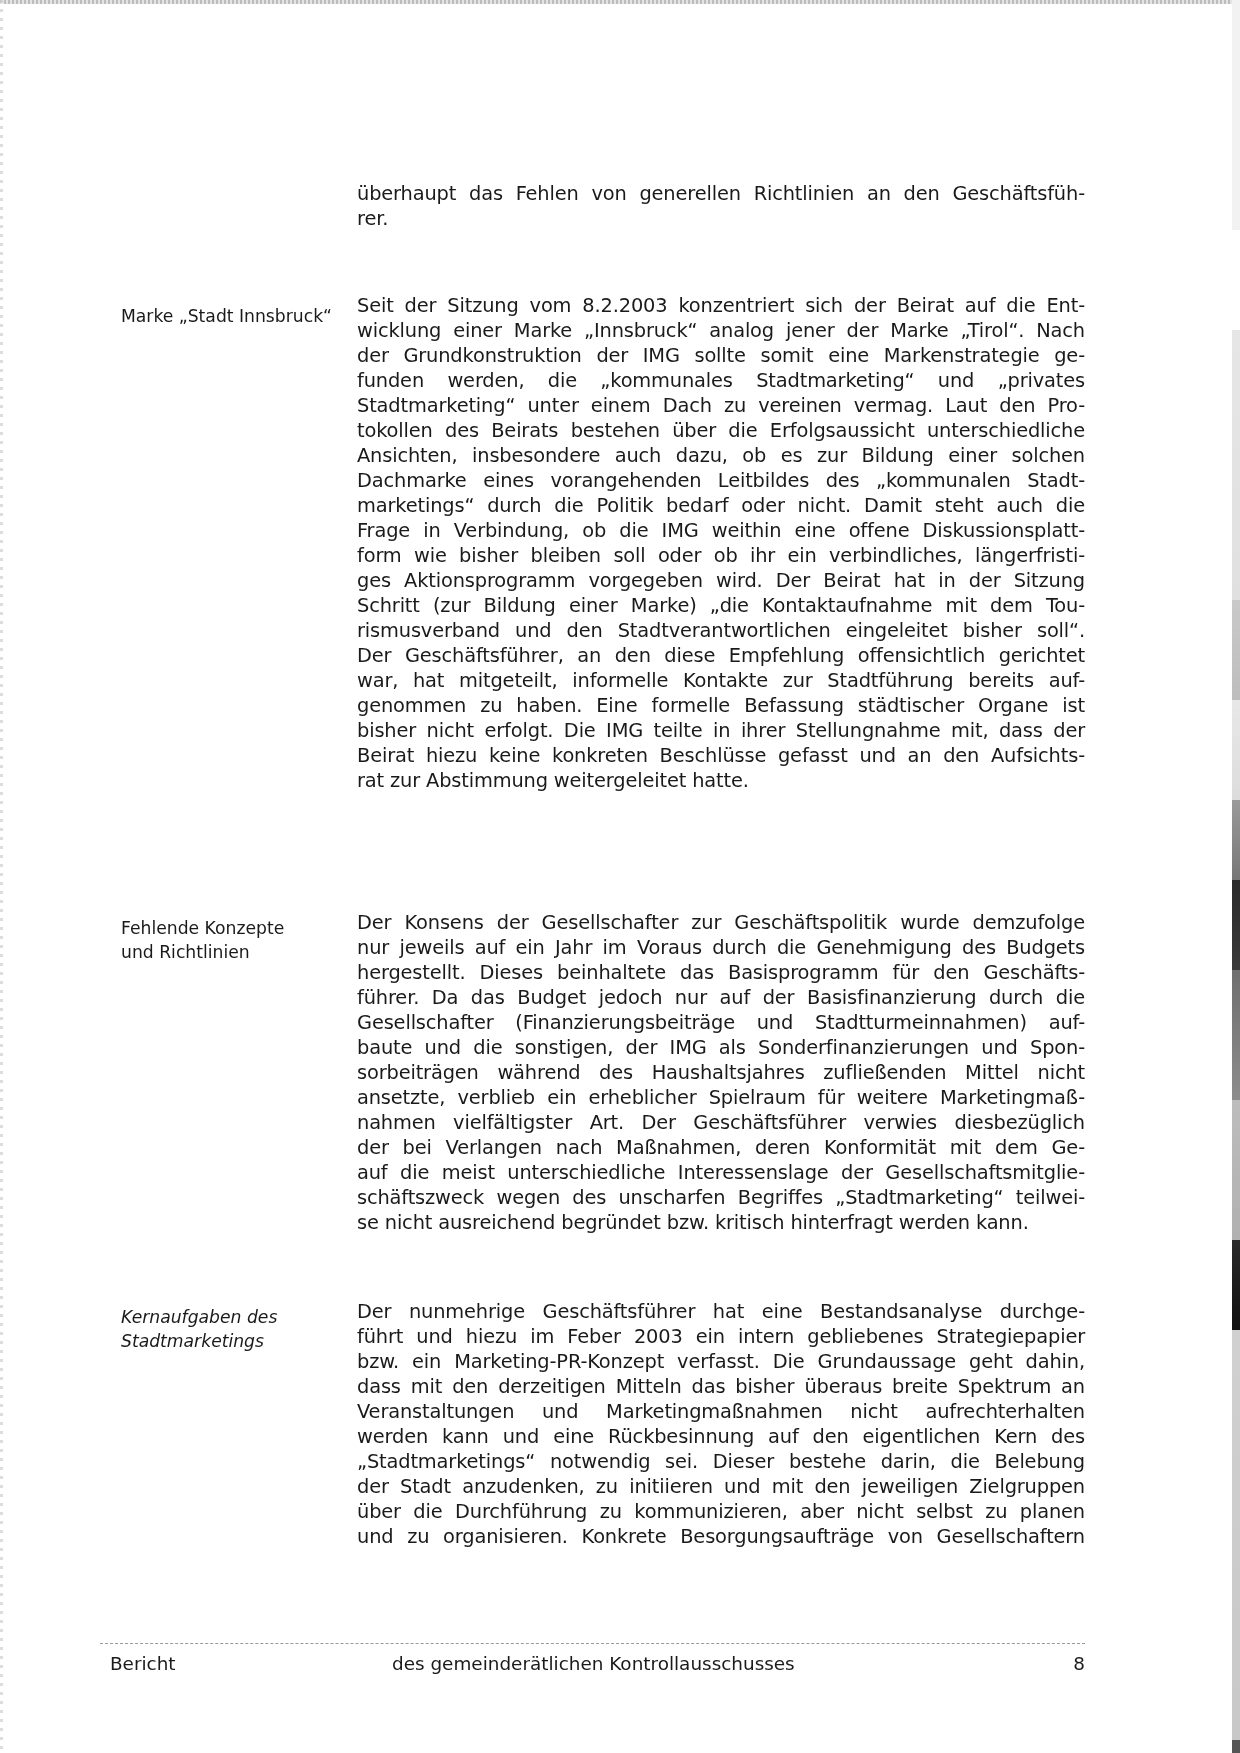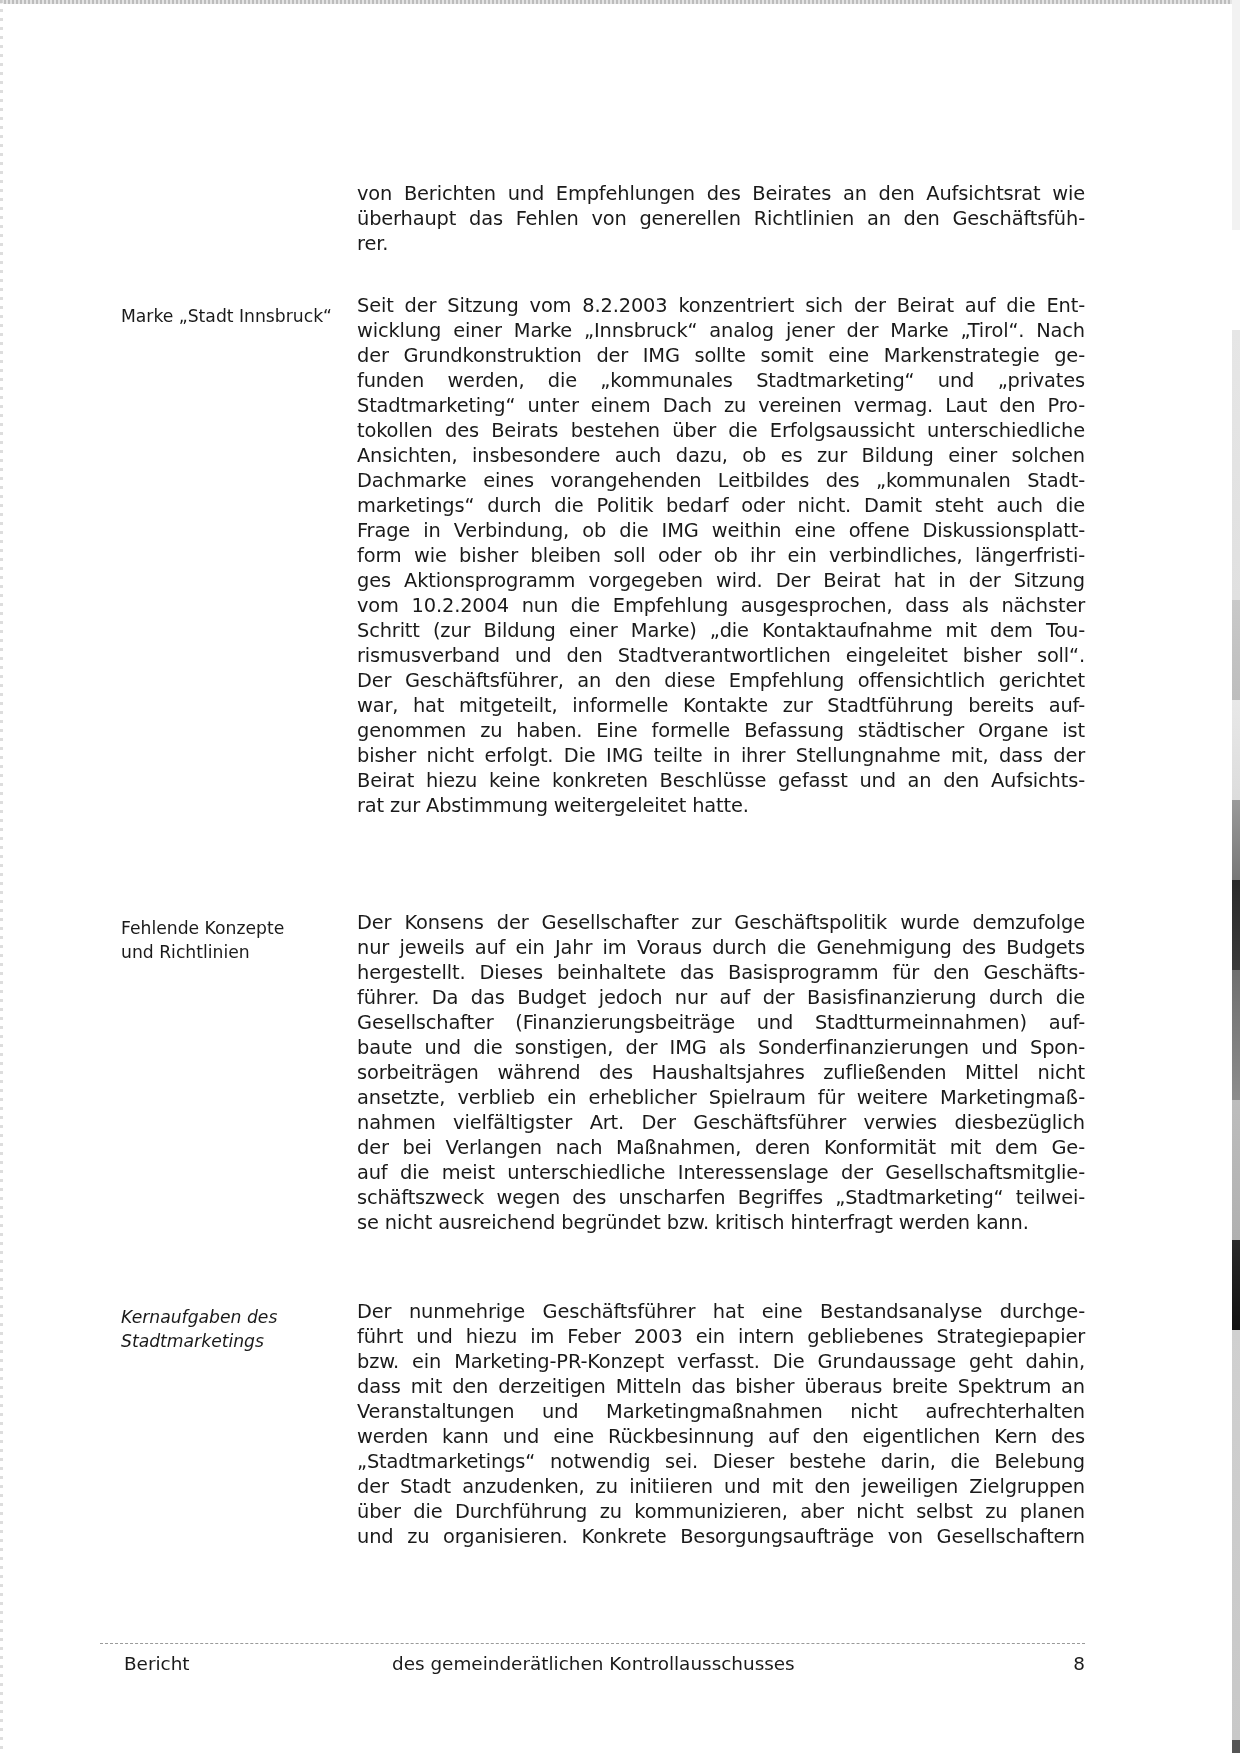--- a/index.html
+++ b/index.html
@@ -87,54 +87,52 @@
     height: 0;
     border-top: 1px dashed #9a9a9a;
   }
   .footer-left, .footer-center, .footer-right {
     position: absolute;
     top: 1652px;
     font-size: 18.4px;
     line-height: 24px;
     color: #1a1a1a;
   }
-  .footer-left { left: 124px; }
+  .footer-left { left: 110px; }
   .footer-center { left: 392px; }
   .footer-right { right: 155px; }
 </style>
 </head>
 <body>
 
 <div class="scan-top"></div>
 <div class="scan-left"></div>
 <div class="scan-right"></div>
 
 <div class="body-text" style="top:181px;">
-  <span class="line">von Berichten und Empfehlungen des Beirates an den Aufsichtsrat wie</span>
   <span class="line">überhaupt das Fehlen von generellen Richtlinien an den Geschäftsfüh-</span>
   <span class="line last">rer.</span>
 </div>
 
 <div class="side-label right" style="top:296px;">
   <span>Marke „Stadt Innsbruck“</span>
 </div>
 <div class="body-text" style="top:293px;">
   <span class="line">Seit der Sitzung vom 8.2.2003 konzentriert sich der Beirat auf die Ent-</span>
   <span class="line">wicklung einer Marke „Innsbruck“ analog jener der Marke „Tirol“. Nach</span>
   <span class="line">der Grundkonstruktion der IMG sollte somit eine Markenstrategie ge-</span>
   <span class="line">funden werden, die „kommunales Stadtmarketing“ und „privates</span>
   <span class="line">Stadtmarketing“ unter einem Dach zu vereinen vermag. Laut den Pro-</span>
   <span class="line">tokollen des Beirats bestehen über die Erfolgsaussicht unterschiedliche</span>
   <span class="line">Ansichten, insbesondere auch dazu, ob es zur Bildung einer solchen</span>
   <span class="line">Dachmarke eines vorangehenden Leitbildes des „kommunalen Stadt-</span>
   <span class="line">marketings“ durch die Politik bedarf oder nicht. Damit steht auch die</span>
   <span class="line">Frage in Verbindung, ob die IMG weithin eine offene Diskussionsplatt-</span>
   <span class="line">form wie bisher bleiben soll oder ob ihr ein verbindliches, längerfristi-</span>
   <span class="line">ges Aktionsprogramm vorgegeben wird. Der Beirat hat in der Sitzung</span>
-  <span class="line">vom 10.2.2004 nun die Empfehlung ausgesprochen, dass als nächster</span>
   <span class="line">Schritt (zur Bildung einer Marke) „die Kontaktaufnahme mit dem Tou-</span>
   <span class="line">rismusverband und den Stadtverantwortlichen eingeleitet bisher soll“.</span>
   <span class="line">Der Geschäftsführer, an den diese Empfehlung offensichtlich gerichtet</span>
   <span class="line">war, hat mitgeteilt, informelle Kontakte zur Stadtführung bereits auf-</span>
   <span class="line">genommen zu haben. Eine formelle Befassung städtischer Organe ist</span>
   <span class="line">bisher nicht erfolgt. Die IMG teilte in ihrer Stellungnahme mit, dass der</span>
   <span class="line">Beirat hiezu keine konkreten Beschlüsse gefasst und an den Aufsichts-</span>
   <span class="line last">rat zur Abstimmung weitergeleitet hatte.</span>
 </div>
 

